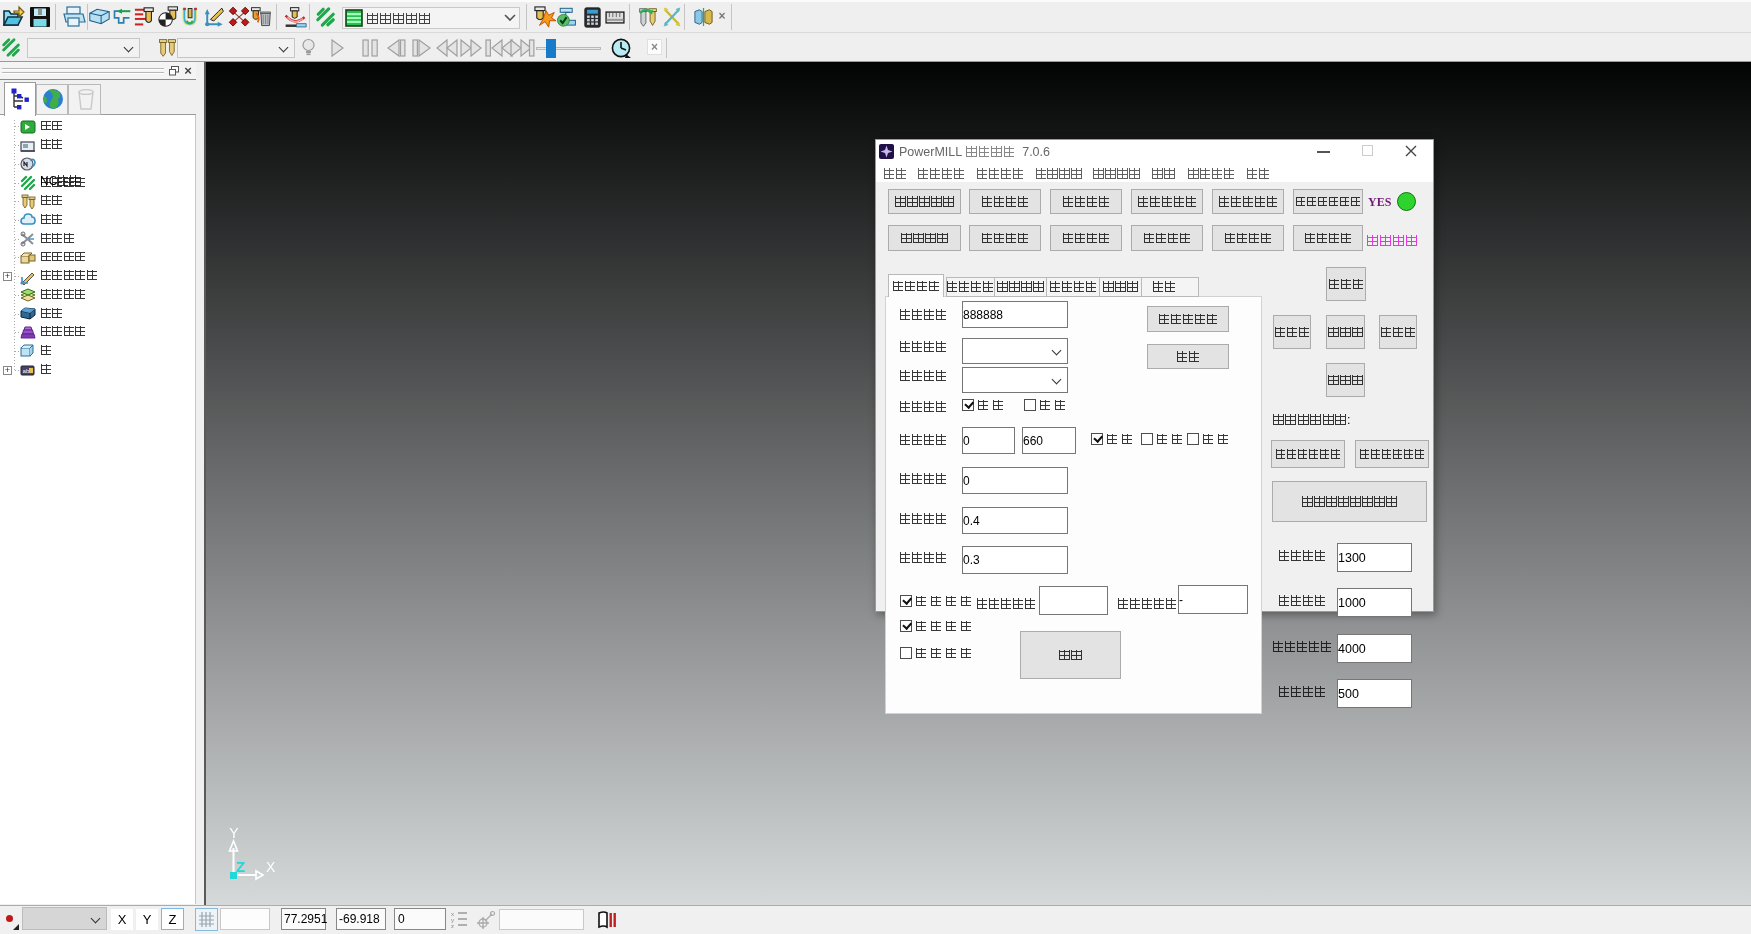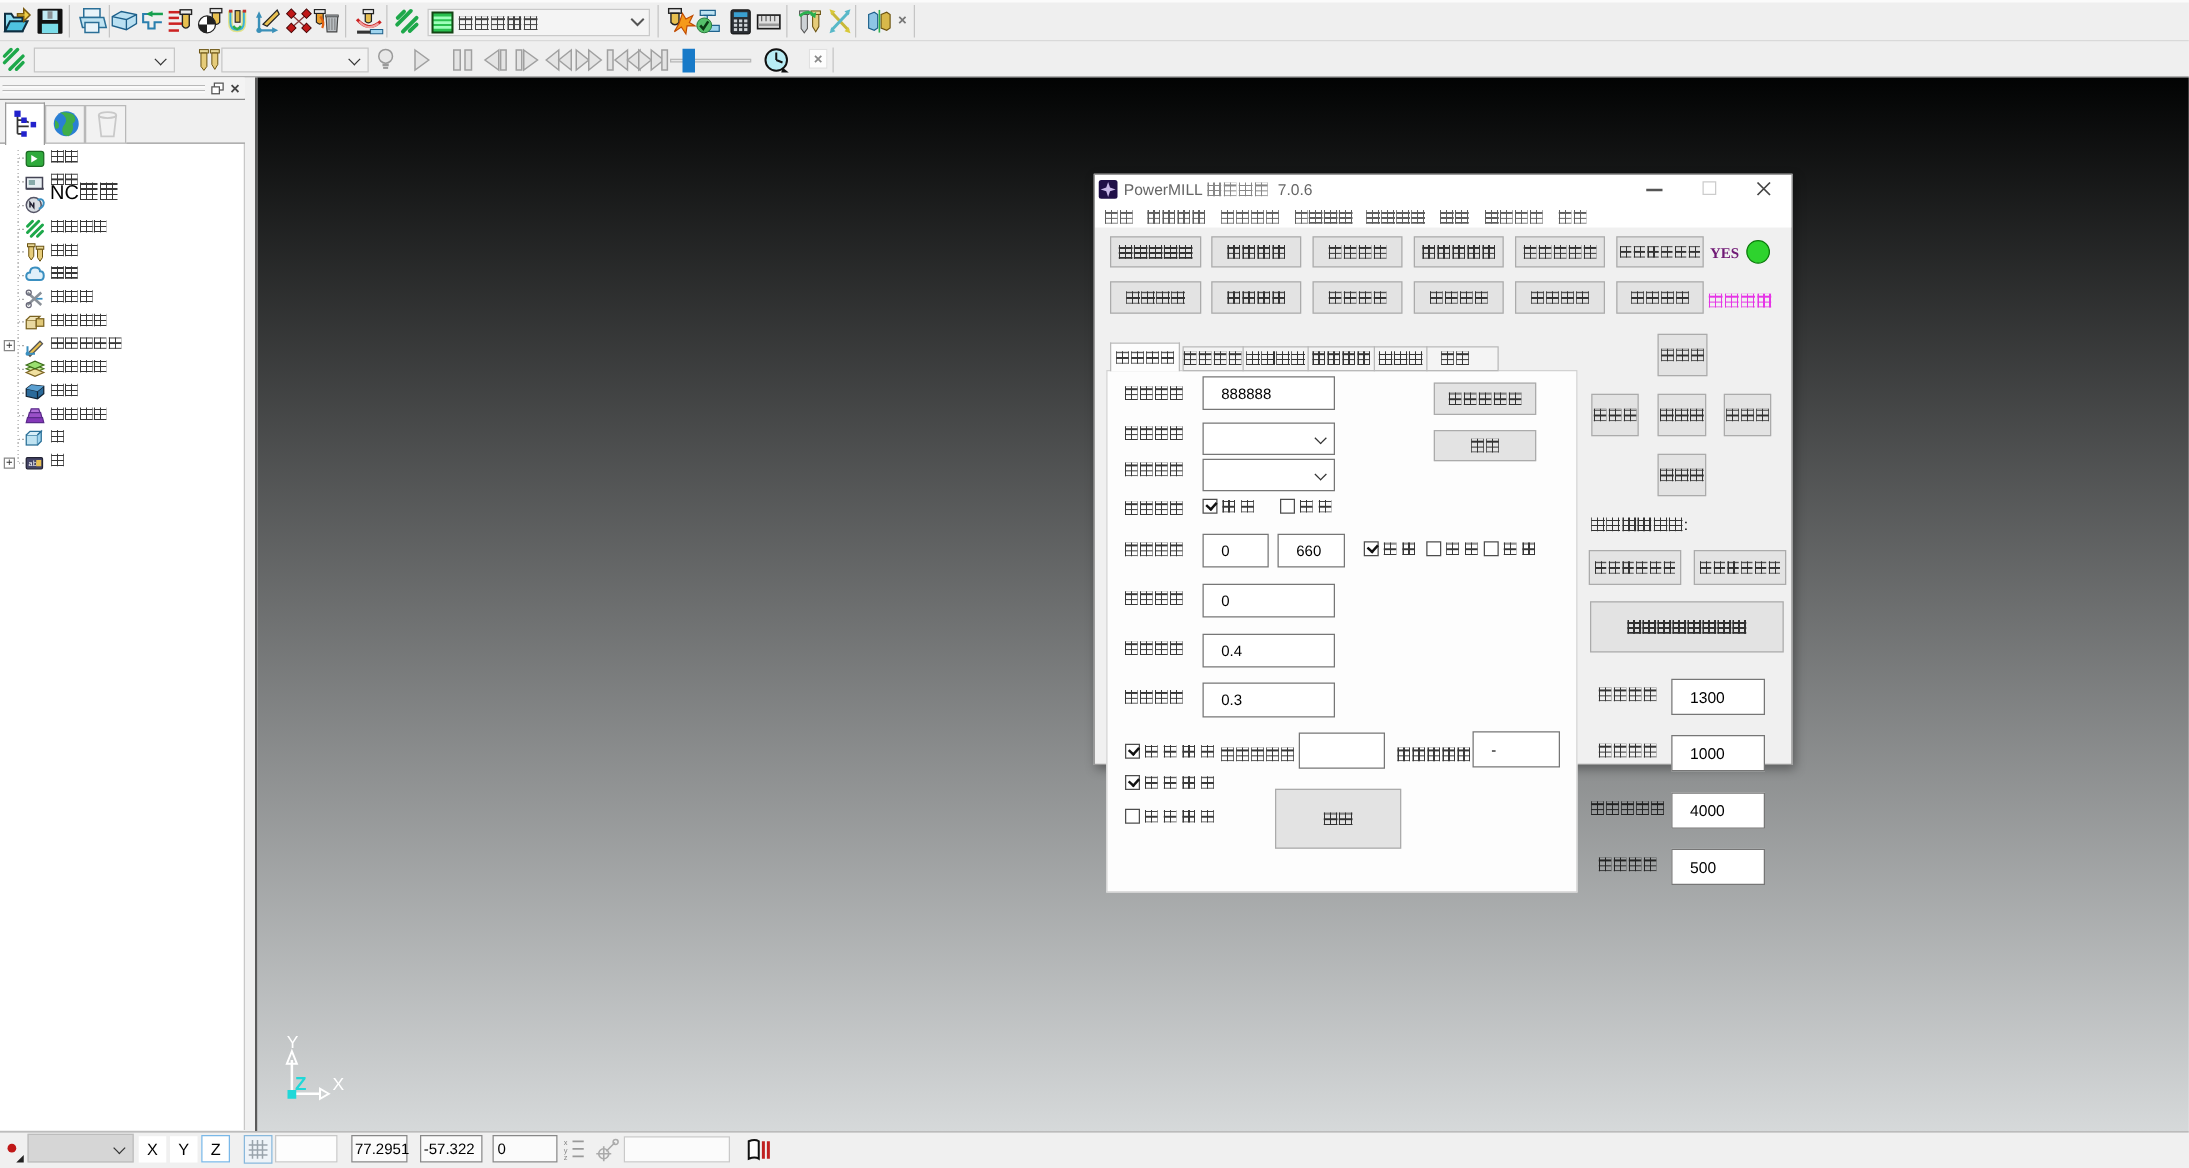--- a/index.html
+++ b/index.html
@@ -1,19 +1,19 @@
 <!DOCTYPE html>
 <html><head><meta charset="utf-8"><style>
 *{margin:0;padding:0;box-sizing:border-box}
 html,body{width:1751px;height:934px;overflow:hidden;background:#f0f0f0;font-family:"Liberation Sans",sans-serif}
 #root{position:absolute;left:0;top:0;width:1751px;height:934px}
 .c{display:inline-block;width:.86em;height:.86em;margin:0 .07em;vertical-align:-.055em;opacity:.78;background:repeating-linear-gradient(0deg,currentColor 0 1px,transparent 1px 4.1px),repeating-linear-gradient(90deg,currentColor 0 1px,transparent 1px 4.8px)}
 .abs{position:absolute}
 .btn{position:absolute;background:#e3e3e3;border:1px solid #ababab;font-size:12px;color:#000;display:flex;align-items:center;justify-content:center;white-space:nowrap}
-.tb{position:absolute;background:#fff;border:1px solid #767676;font-size:12px;color:#000;display:flex;align-items:center;padding-left:14px;white-space:nowrap}
+.tb{position:absolute;background:#fff;border:1px solid #767676;font-size:12px;color:#000;display:flex;align-items:center;padding-left:0;white-space:nowrap}
 .lab{position:absolute;font-size:12px;color:#000;white-space:nowrap}
 .ck{display:inline-block;width:12px;height:12px;border:1px solid #4d4d4d;background:#fff;position:relative;flex:none}
 .ck.on:before{content:"";position:absolute;left:2px;top:1px;width:6px;height:3.5px;border-left:2px solid #111;border-bottom:2px solid #111;transform:rotate(-48deg)}
 .cbx{position:absolute;font-size:12px;color:#000;display:flex;align-items:center;gap:3px;white-space:nowrap}
 .combo{position:absolute;background:#fff;border:1px solid #767676}
 .combo:after{content:"";position:absolute;right:7px;top:50%;margin-top:-4px;width:6px;height:6px;border-right:1.4px solid #333;border-bottom:1.4px solid #333;transform:rotate(45deg)}
 .sep1{position:absolute;top:4px;width:1px;height:26px;background:#c5c5c5}
 .sep2{position:absolute;top:38px;width:1px;height:20px;background:#c5c5c5}
 svg{position:absolute;overflow:visible}
 </style></head><body>
@@ -297,21 +297,21 @@
         <rect x="3" y="6" width="5" height="4" fill="#8aa"></rect>
         <path d="M1 13 L15 13" stroke="#445" stroke-width="1.6"></path>
       </svg>
 <div class="abs" style="left:40px;top:138.5px;font-size:11.5px;color:#000;white-space:nowrap"><i class="c"></i><i class="c"></i></div>
 <div class="abs" style="left:15px;top:163.7px;width:5px;height:1px;background:repeating-linear-gradient(90deg,#aaa 0 1px,transparent 1px 3px)"></div>
 <svg style="left:20px;top:156.2px" width="16" height="16" viewBox="0 0 16 16">
         <circle cx="7" cy="8" r="6" fill="#d8dde2" stroke="#556" stroke-width="1.2"></circle>
         <path d="M4 10 L4 6 L7 10 L7 6" stroke="#223" stroke-width="1.2" fill="none"></path>
         <path d="M10 4 Q14 2 15 6 Q15 10 11 11" fill="none" stroke="#3a8fc0" stroke-width="1.6"></path>
       </svg>
-<div class="abs" style="left:40px;top:146px;font-size:16px;color:#000;white-space:nowrap">NC<i class="c"></i><i class="c"></i></div>
+<div class="abs" style="left:40px;top:174px;font-size:12px;color:#000;white-space:nowrap">NC<i class="c"></i><i class="c"></i></div>
 <div class="abs" style="left:15px;top:182.5px;width:5px;height:1px;background:repeating-linear-gradient(90deg,#aaa 0 1px,transparent 1px 3px)"></div>
 <svg style="left:20px;top:175.0px" width="16" height="16" viewBox="0 0 16 16">
         <g stroke="#1da84a" stroke-width="2.4" fill="none" stroke-linecap="round">
           <path d="M2 6 L6 2"></path>
           <path d="M2 11 L11 2 M5 14 L14 5"></path>
           <path d="M10 14 L14 10"></path>
         </g>
       </svg>
 <div class="abs" style="left:40px;top:176.0px;font-size:11.5px;color:#000;white-space:nowrap"><i class="c"></i><i class="c"></i><i class="c"></i><i class="c"></i></div>
 <div class="abs" style="left:15px;top:201.2px;width:5px;height:1px;background:repeating-linear-gradient(90deg,#aaa 0 1px,transparent 1px 3px)"></div>
@@ -409,21 +409,21 @@
 <div class="combo" style="left:22px;top:907px;width:85px;height:23px;background:#d6d6d6;border-color:#bcbcbc"></div>
 <div class="abs" style="left:111px;top:909px;width:22px;height:21px;background:#fff;color:#000;font-size:13px;display:flex;align-items:center;justify-content:center">X</div>
 <div class="abs" style="left:136px;top:909px;width:22px;height:21px;background:#fff;color:#000;font-size:13px;display:flex;align-items:center;justify-content:center">Y</div>
 <div class="abs" style="left:161px;top:908px;width:23px;height:22px;background:#fff;border:1px solid #7ab8e8;color:#000;font-size:13px;display:flex;align-items:center;justify-content:center">Z</div>
 <div class="abs" style="left:195px;top:908px;width:23px;height:23px;background:#eef3f8;border:1px solid #88b8dc"></div>
 <svg style="left:199px;top:912px" width="15" height="15" viewBox="0 0 15 15">
       <path d="M0 4 L15 4 M0 8 L15 8 M0 12 L15 12 M3 0 L3 15 M7 0 L7 15 M11 0 L11 15" stroke="#9aa4ac" stroke-width="1.2"></path>
     </svg>
 <div class="abs" style="left:220px;top:908px;width:50px;height:22px;background:#fdfdfd;border:1px solid #c8c8c8"></div>
 <div class="tb" style="left:281px;top:908px;width:45px;height:22px;border-color:#888;font-size:12px;padding-left:2px;background:#fbfbfb">77.2951</div>
-<div class="tb" style="left:336px;top:908px;width:50px;height:22px;border-color:#888;font-size:12px;padding-left:2px;background:#fbfbfb">-57.322</div>
+<div class="tb" style="left:336px;top:908px;width:50px;height:22px;border-color:#888;font-size:12px;padding-left:2px;background:#fbfbfb">-69.918</div>
 <div class="tb" style="left:394px;top:908px;width:52px;height:22px;border-color:#888;font-size:12px;padding-left:3px;background:#fbfbfb">0</div>
 <svg style="left:451px;top:910px" width="18" height="18" viewBox="0 0 18 18">
       <g fill="#888" font-size="6" font-family="Liberation Sans">
         <text x="0" y="6">x</text>
         <text x="0" y="12">y</text>
         <text x="0" y="18">z</text>
       </g>
       <path d="M7 3 L16 3 M7 9 L16 9 M7 15 L16 15" stroke="#999" stroke-width="1.4"></path>
     </svg>
 <svg style="left:477px;top:911px" width="18" height="18" viewBox="0 0 18 18">

